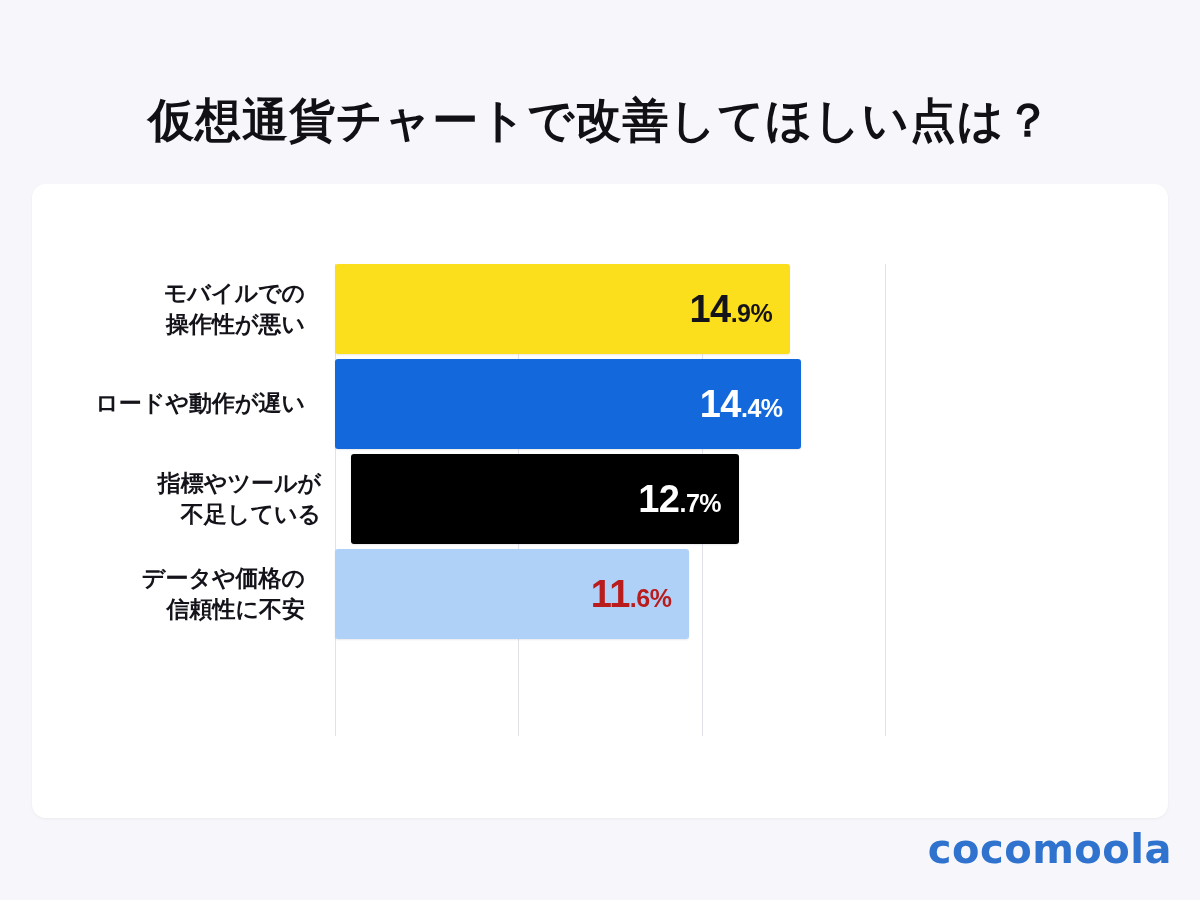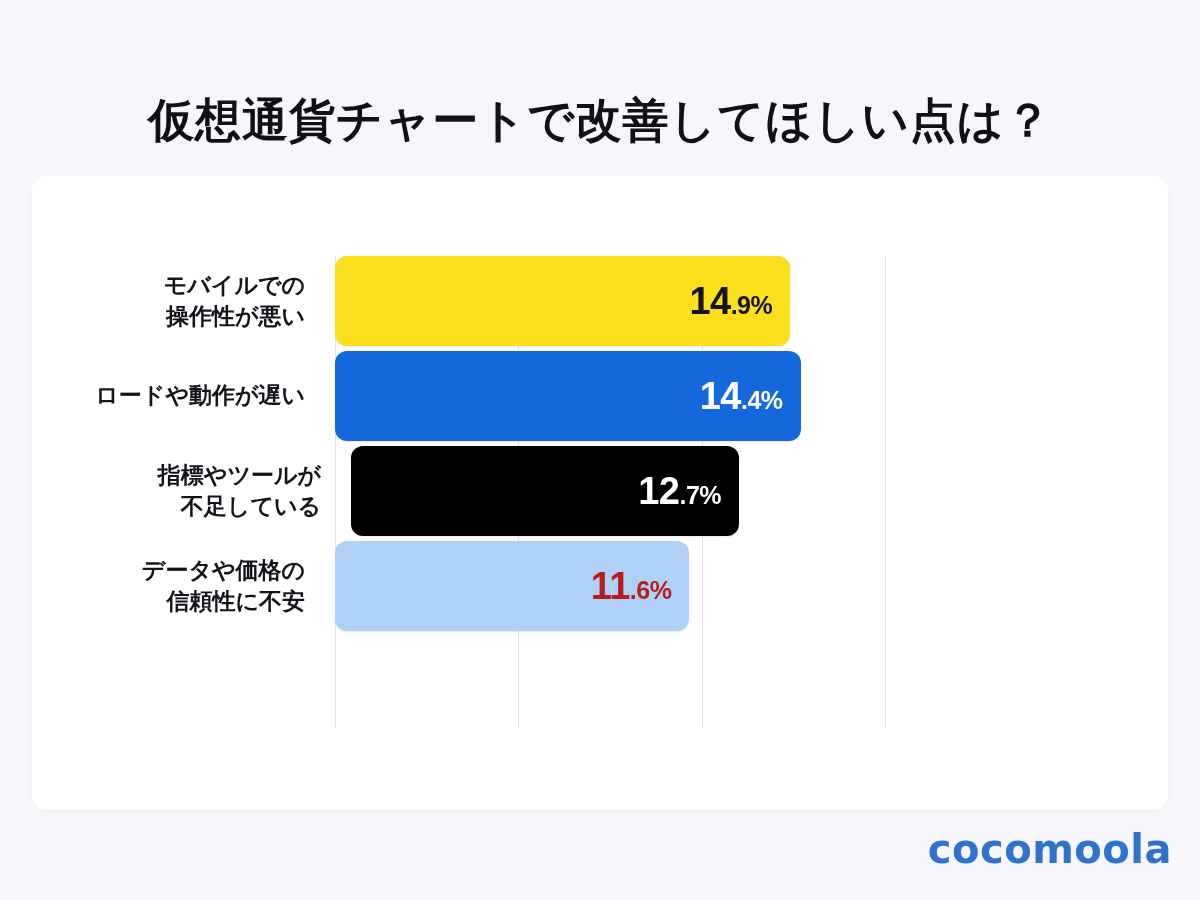--- a/index.html
+++ b/index.html
@@ -33,21 +33,21 @@
     letter-spacing: 1px;
     line-height: 1.15;
     white-space: nowrap;
     margin-top: 36px;
   }
 
   
   .card {
     position: absolute;
     left: 32px;
-    top: 176px;
+    top: 184px;
     width: 1136px;
     height: 634px;
     background: #ffffff;
     border-radius: 14px;
     box-shadow: 0 1px 3px rgba(30,25,60,0.05);
   }
 
   
   .plot {
     position: absolute;
@@ -100,21 +100,21 @@
     font-weight: 700;
     color: #14131a;
     line-height: 1.35;
   }
 
   .bar {
     position: absolute;
     left: 0;
     top: 0;
     height: 90px;
-    border-radius: 12px;
+    border-radius: 3px;
     box-shadow: 0 1px 2px rgba(40,40,70,0.10);
     display: flex;
     align-items: center;
     justify-content: flex-end;
   }
 
   .bar-value {
     display: inline-flex;
     align-items: baseline;
     padding-right: 18px;

